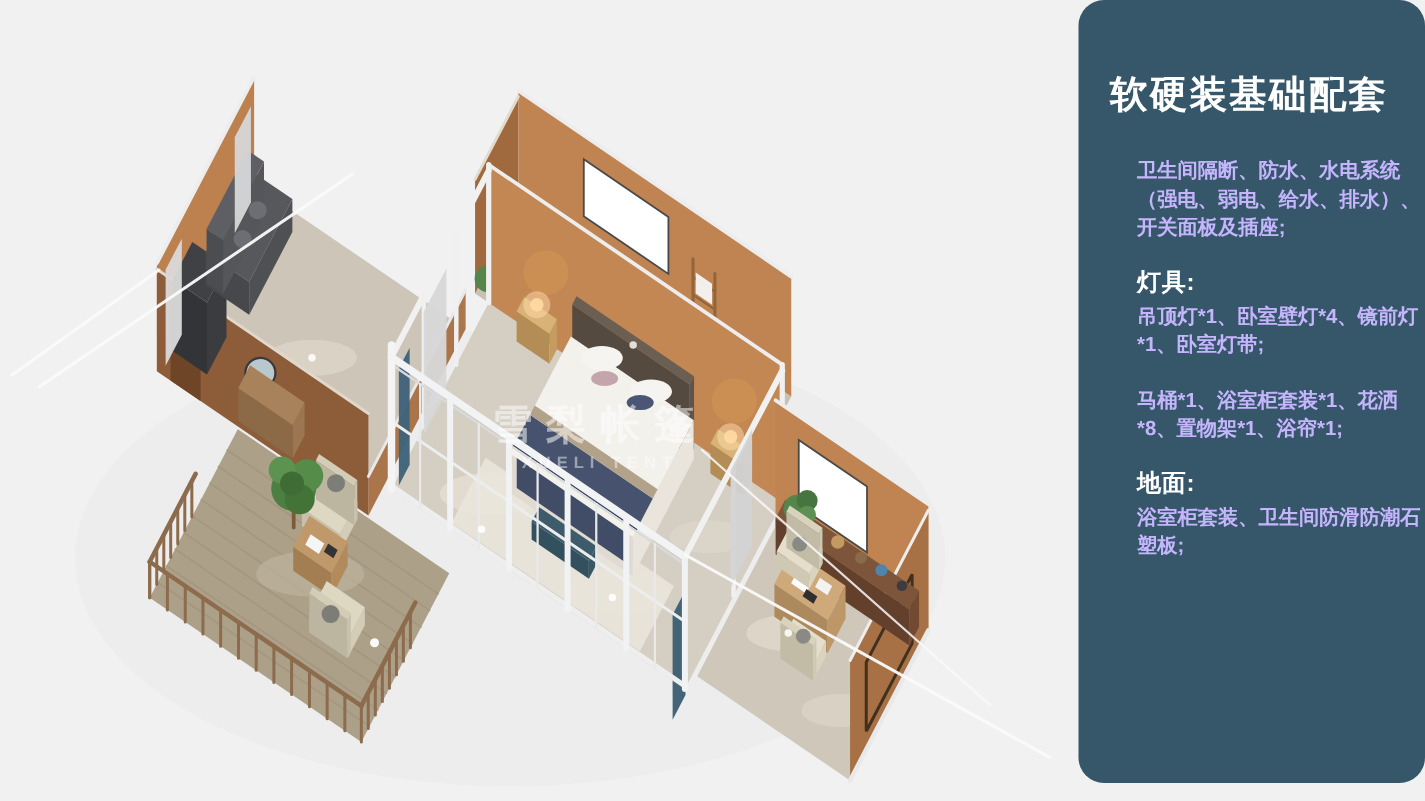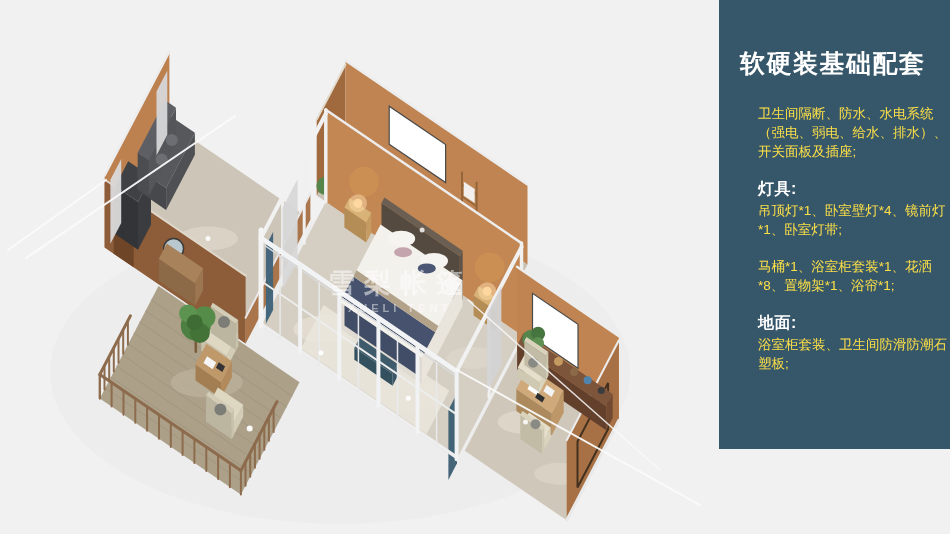--- a/index.html
+++ b/index.html
@@ -6,31 +6,31 @@
   body{
     width:950px;height:534px;overflow:hidden;
     background:#f1f1f2;
     font-family:"Liberation Sans","DejaVu Sans",sans-serif;
   }
   .stage{position:relative;width:950px;height:534px;}
   svg.scene{position:absolute;left:0;top:0;display:block;}
   .wm-cn{font-size:27px;letter-spacing:9px;fill:rgba(255,255,255,0.52);font-weight:bold;}
   .wm-en{font-size:11px;letter-spacing:4px;fill:rgba(255,255,255,0.46);font-weight:bold;}
   .panel{
-    position:absolute;right:0;top:0;width:231px;height:449px;
-    background:#36566a;color:#ffffff;box-sizing:border-box;
+    position:absolute;right:0;top:0;width:231px;height:522px;
+    background:#36566a;color:#ffffff;box-sizing:border-box;border-radius:17px;
   }
   .panel h1{
     font-size:25px;line-height:30px;font-weight:bold;
     margin:48px 8px 0 21px;letter-spacing:1.5px;white-space:nowrap;
   }
   .sections{margin:26px 6px 0 39px;width:190px;}
   .sec{margin-bottom:18px;}
   .sec h2{font-size:16px;line-height:20px;font-weight:bold;margin:0 0 2px 0;letter-spacing:0.5px;}
-  .sec p{font-size:13.5px;line-height:19px;margin:0;color:#fde047;}
+  .sec p{font-size:13.5px;line-height:19px;margin:0;color:#c4b5fd;font-weight:bold;}
 </style>
 </head>
 <body>
 
 <div class="stage">
 
   <svg class="scene" width="719" height="534" viewBox="0 0 719 534">
     <g id="scene-shapes">
         <ellipse cx="340" cy="372" rx="290" ry="152" fill="#e9e9ea" opacity="0.5"></ellipse>
         <polygon points="316.7,195.6 345.5,140.4 527.5,264.4 498.7,319.6" fill="#c9c1b4"></polygon>

